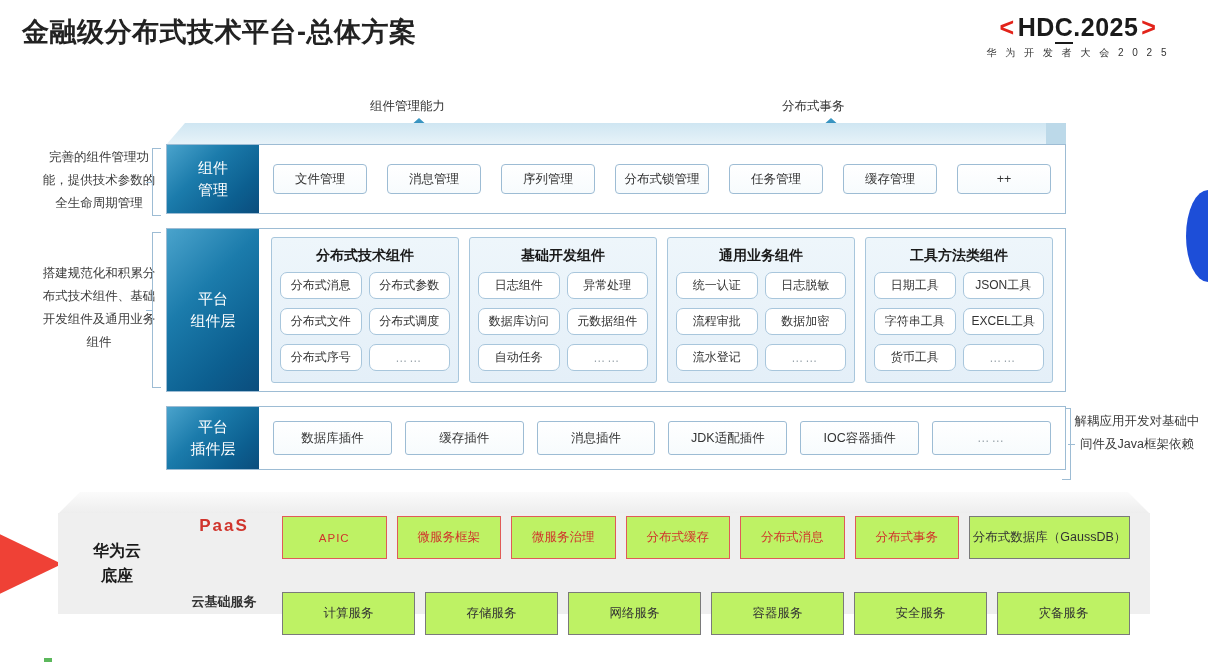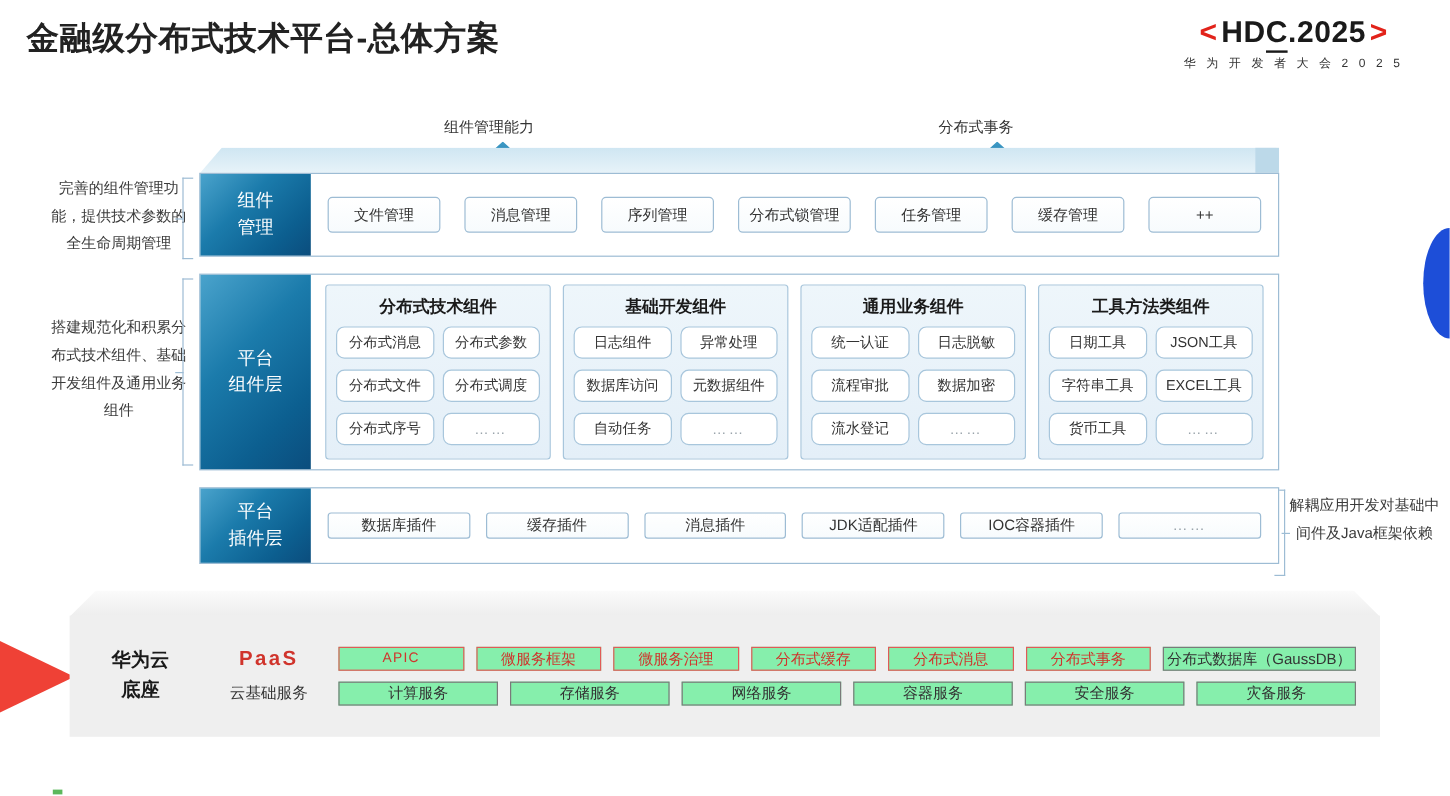--- a/index.html
+++ b/index.html
@@ -123,21 +123,21 @@
     flex: 1; display: grid; grid-template-columns: 1fr 1fr;
     gap: 6px 7px;
   }
   .comp-grid .chip {
     height: 27px; border-radius: 7px;
     border: 1px solid #a8c6dc; background: #ffffff; font-size: 12px;
   }
 
   
   .plug-body { gap: 13px; padding: 0 14px; }
-  .plug-body .chip { height: 22px; flex: 1 1 0; border-radius: 3px; }
+  .plug-body .chip { height: 34px; flex: 1 1 0; border-radius: 3px; }
 
   
   .side-note {
     position: absolute; font-size: 12.5px; color: #3b3b3b;
     line-height: 1.85; text-align: center; width: 122px;
   }
   .brace {
     position: absolute; border: 1px solid #9dbcd4;
     width: 9px;
   }
@@ -163,25 +163,25 @@
   .base-title {
     width: 118px; flex: 0 0 118px; text-align: center;
     font-size: 16px; font-weight: bold; color: #1a1a1a; line-height: 1.55;
   }
   .base-rows { flex: 1; display: flex; flex-direction: column; gap: 9px; padding-right: 20px; }
   .base-row { display: flex; align-items: center; gap: 10px; }
   .base-row-label {
     width: 96px; flex: 0 0 96px; text-align: center; white-space: nowrap;
   }
   .lbl-paas { font-size: 17px; font-weight: bold; color: #d0342c; letter-spacing: 2px; }
-  .lbl-cloud { font-size: 13px; color: #333; }
+  .lbl-cloud { font-size: 13px; color: #333; font-weight: bold; }
   .base-chip {
-    height: 20px; flex: 1 1 0;
+    height: 43px; flex: 1 1 0;
     display: flex; align-items: center; justify-content: center;
-    font-size: 12.5px; white-space: nowrap; background: #86efac;
+    font-size: 12.5px; white-space: nowrap; background: #bef264; margin-top: 24px;
   }
   .base-chip.red { border: 1.5px solid #e05b57; color: #d0342c; }
   .base-chip.grey { border: 1.5px solid #7a7a7a; color: #333; }
   .base-chip.apic { letter-spacing: 1px; font-size: 11.5px; }
 </style>
 </head>
 <body>
 
 <div id="slide">
 

